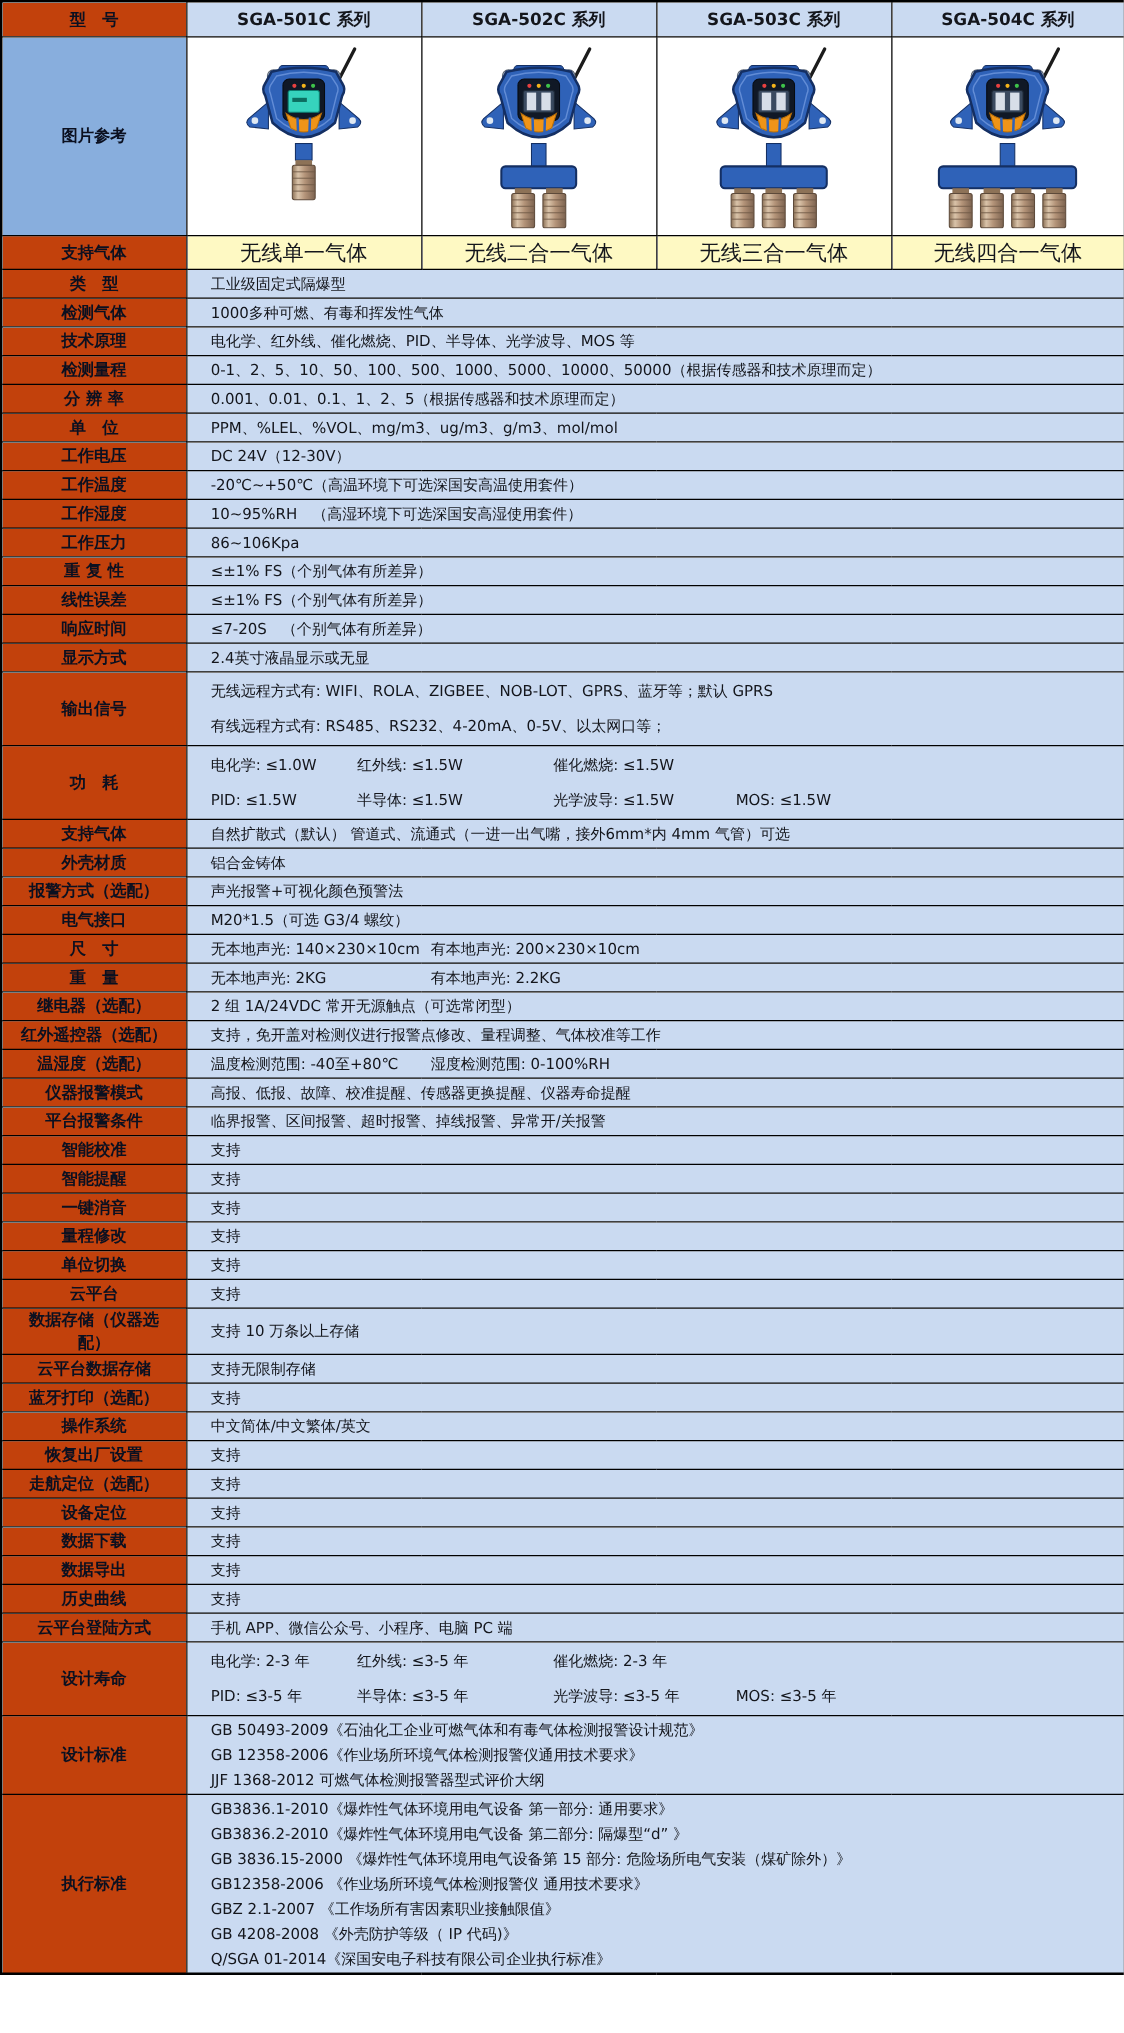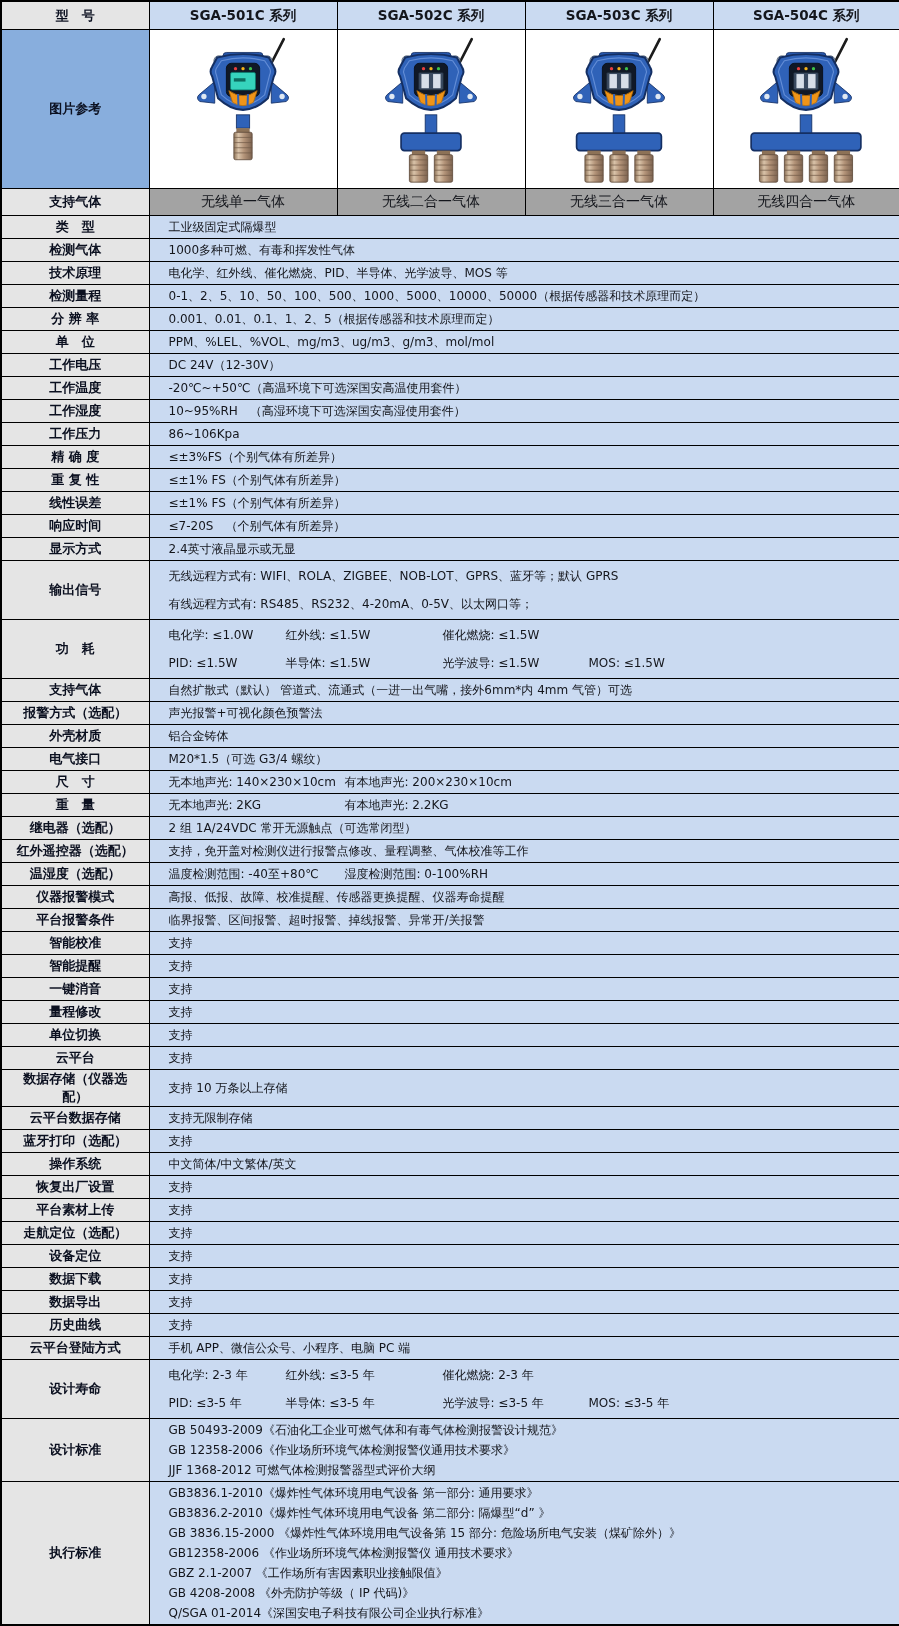--- a/index.html
+++ b/index.html
@@ -1,26 +1,26 @@
 <!DOCTYPE html>
 <html><head>
 <meta charset="utf-8">
 <style>
   html,body{margin:0;padding:0;background:#fff;}
   body{width:899px;font-family:"DejaVu Sans","Liberation Sans",sans-serif;color:#14161c;}
   table.spec{border-collapse:collapse;width:899px;table-layout:fixed;border:2px solid #000;}
   td{border:1px solid #000;vertical-align:middle;overflow:hidden;}
-  td.lbl{background:#e5e5e5;font-weight:bold;text-align:center;font-size:13px;color:#0b1020;padding:0 12px;}
+  td.lbl{background:#c2410c;font-weight:bold;text-align:center;font-size:13px;color:#0b1020;padding:0 12px;}
   td.val{background:#CADAF1;font-size:12px;padding:1px 19px;white-space:nowrap;}
   td.model{background:#CADAF1;font-weight:bold;text-align:center;font-size:13.5px;}
   tr.hdr td{height:25px;}
   tr.imgrow td{height:158px;background:#fff;padding:0;}
   tr.imgrow td.lbl{background:#88AEDD;}
   tr.gasrow td{height:24px;}
-  td.gas{background:#a3a3a3;text-align:center;font-size:14px;}
+  td.gas{background:#fef9c3;text-align:center;font-size:17px;}
   tbody.rows td{height:20px;}
   .line{height:20px;line-height:20px;}
   td.tall .line{height:28px;line-height:28px;}
   .seg-0{display:inline-block;min-width:117px;}
   .seg-1{display:inline-block;min-width:157px;}
   .seg-2{display:inline-block;min-width:146px;}
   .seg2-0{display:inline-block;min-width:176px;}
   .device{height:152px;display:flex;justify-content:center;align-items:flex-start;padding-top:4px;}
   .device svg{width:172px;height:148px;}
 </style>
@@ -307,26 +307,20 @@
           <div class="line"><span>10~95%RH　（高湿环境下可选深国安高湿使用套件）</span></div>
         </td>
       </tr>
       <tr>
         <td class="lbl">工作压力</td>
         <td class="val" colspan="4">
           <div class="line"><span>86~106Kpa</span></div>
         </td>
       </tr>
       <tr>
-        <td class="lbl">精 确 度</td>
-        <td class="val" colspan="4">
-          <div class="line"><span>≤±3%FS（个别气体有所差异）</span></div>
-        </td>
-      </tr>
-      <tr>
         <td class="lbl">重 复 性</td>
         <td class="val" colspan="4">
           <div class="line"><span>≤±1% FS（个别气体有所差异）</span></div>
         </td>
       </tr>
       <tr>
         <td class="lbl">线性误差</td>
         <td class="val" colspan="4">
           <div class="line"><span>≤±1% FS（个别气体有所差异）</span></div>
         </td>
@@ -357,32 +351,32 @@
           <div class="line"><span class="seg-0">PID: ≤1.5W</span><span class="seg-1">半导体: ≤1.5W</span><span class="seg-2">光学波导: ≤1.5W</span><span class="seg-3">MOS: ≤1.5W</span></div>
         </td>
       </tr>
       <tr>
         <td class="lbl">支持气体</td>
         <td class="val" colspan="4">
           <div class="line"><span>自然扩散式（默认） 管道式、流通式（一进一出气嘴，接外6mm*内 4mm 气管）可选</span></div>
         </td>
       </tr>
       <tr>
+        <td class="lbl">外壳材质</td>
+        <td class="val" colspan="4">
+          <div class="line"><span>铝合金铸体</span></div>
+        </td>
+      </tr>
+      <tr>
         <td class="lbl">报警方式（选配）</td>
         <td class="val" colspan="4">
           <div class="line"><span>声光报警+可视化颜色预警法</span></div>
         </td>
       </tr>
       <tr>
-        <td class="lbl">外壳材质</td>
-        <td class="val" colspan="4">
-          <div class="line"><span>铝合金铸体</span></div>
-        </td>
-      </tr>
-      <tr>
         <td class="lbl">电气接口</td>
         <td class="val" colspan="4">
           <div class="line"><span>M20*1.5（可选 G3/4 螺纹）</span></div>
         </td>
       </tr>
       <tr>
         <td class="lbl">尺　寸</td>
         <td class="val" colspan="4">
           <div class="line"><span class="seg2-0">无本地声光: 140×230×10cm</span><span class="seg2-1">有本地声光: 200×230×10cm</span></div>
         </td>
@@ -478,26 +472,20 @@
         </td>
       </tr>
       <tr>
         <td class="lbl">操作系统</td>
         <td class="val" colspan="4">
           <div class="line"><span>中文简体/中文繁体/英文</span></div>
         </td>
       </tr>
       <tr>
         <td class="lbl">恢复出厂设置</td>
-        <td class="val" colspan="4">
-          <div class="line"><span>支持</span></div>
-        </td>
-      </tr>
-      <tr>
-        <td class="lbl">平台素材上传</td>
         <td class="val" colspan="4">
           <div class="line"><span>支持</span></div>
         </td>
       </tr>
       <tr>
         <td class="lbl">走航定位（选配）</td>
         <td class="val" colspan="4">
           <div class="line"><span>支持</span></div>
         </td>
       </tr>

